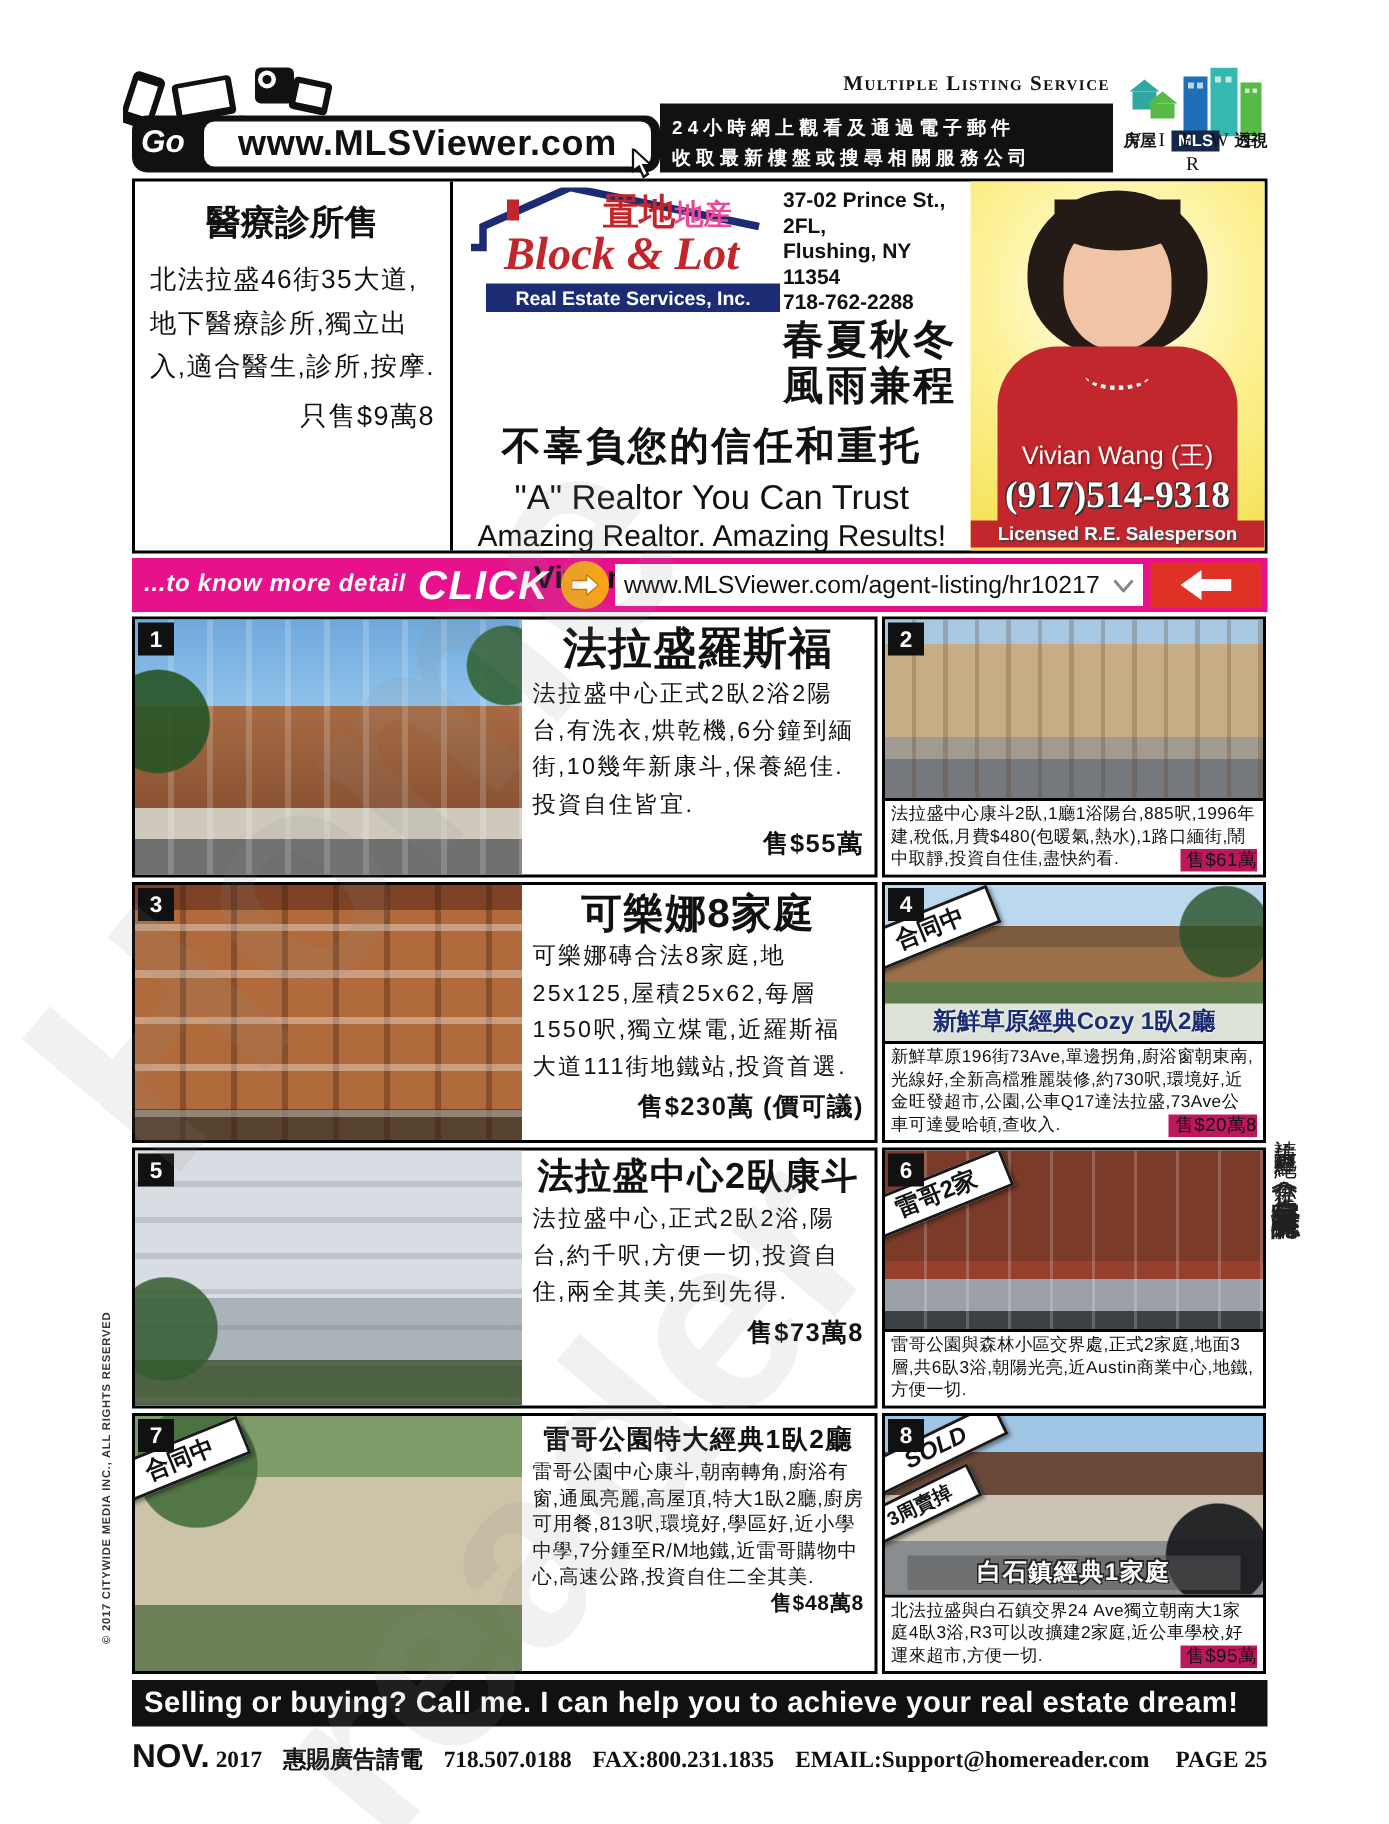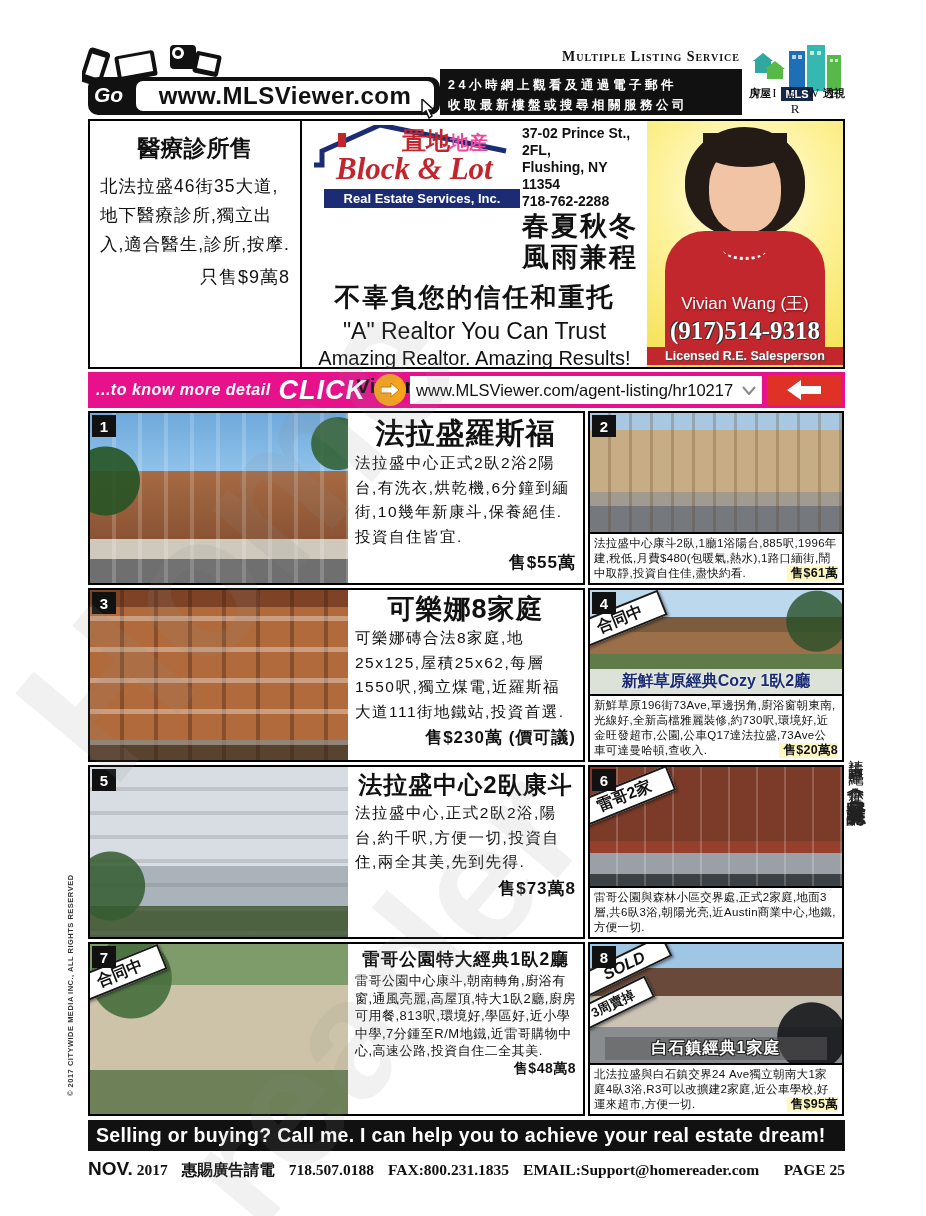--- a/index.html
+++ b/index.html
@@ -90,21 +90,21 @@
   .t-sm{font-size:17.5px;line-height:26px;}
   .lbody{letter-spacing:1.5px;}
   .b-lg{font-size:15.5px;line-height:24.5px;}
   .b-sm{font-size:13px;line-height:17.5px;letter-spacing:0.5px;}
   .lprice{font-weight:bold;text-align:right;font-size:17px;margin-top:2px;letter-spacing:1px;}
   .lprice-in{font-weight:bold;float:right;font-size:14px;}
   .top-type{display:flex;flex-direction:column;}
   .top-type .photo{flex:1;position:relative;}
   .caption{border-top:2px solid #000;background:#fff;font-size:11.5px;line-height:15px;padding:2px 4px 2px;position:relative;
            letter-spacing:0.3px;}
-  .cprice{position:absolute;right:4px;bottom:2px;font-weight:bold;font-size:12.5px;background:#fef9c3;padding-left:4px;text-align:center;}
+  .cprice{position:absolute;right:4px;bottom:2px;font-weight:normal;font-size:12.5px;background:#be185d;padding-left:4px;text-align:center;}
   .badge{position:absolute;left:2px;top:2px;width:24px;height:22px;background:#111;color:#fff;font-weight:bold;font-size:15px;
          display:flex;align-items:center;justify-content:center;z-index:5;}
   .ribbon{position:absolute;background:#fff;border:2px solid #1a1a1a;color:#111;font-weight:bold;white-space:nowrap;
           box-shadow:1px 2px 3px rgba(0,0,0,.45);z-index:4;padding:1px 20px;}
   .rb-main{left:-16px;top:16px;font-size:16px;transform:rotate(-22deg);}
   .rb-sold{left:-14px;top:10px;font-size:16px;font-style:italic;transform:rotate(-26deg);padding:1px 24px;}
   .rb-sub{left:-18px;top:48px;font-size:13px;transform:rotate(-26deg);padding:1px 16px;}
   .ovl-title-4{position:absolute;left:0;right:0;bottom:0;background:rgba(255,255,255,.78);color:#1b2c74;font-weight:bold;
                font-size:16px;text-align:center;padding:2px 0;text-shadow:0 0 2px #fff;}
   .ovl-title-8{position:absolute;left:6%;right:6%;bottom:3px;background:rgba(90,90,90,.55);color:#fff;font-weight:bold;
@@ -140,21 +140,21 @@
     linear-gradient(180deg,#7e9c6a 0 24%,#cdc3a8 24% 74%,#6d8058 74% 100%);}
   .ph8{background:
     radial-gradient(circle at 88% 78%,rgba(20,22,26,.9) 0 34px,transparent 35px),
     linear-gradient(180deg,#a0c6e6 0 20%,#69493a 20% 44%,#cbc4b4 44% 70%,#8a8d90 70% 100%);}
 
   
   .blackbar{margin-top:4px;height:31px;background:#111;color:#fff;display:flex;align-items:center;
             font-weight:bold;font-size:19.5px;padding-left:8px;letter-spacing:0.3px;}
   .footer{margin-top:7px;display:flex;align-items:baseline;font-family:"Liberation Serif","DejaVu Serif",serif;
           font-weight:bold;font-size:15.5px;}
-  .f-month{font-family:"Liberation Sans","DejaVu Sans",sans-serif;font-size:19px;font-weight:900;}
+  .f-month{font-family:"Liberation Sans","DejaVu Sans",sans-serif;font-size:22px;font-weight:900;}
   .f-year{margin-left:4px;}
   .f-adcall{font-family:"Liberation Sans","DejaVu Sans",sans-serif;margin-left:14px;font-weight:bold;}
   .f-item{margin-left:14px;}
   .f-page{margin-left:auto;}
 
   
   .side-note{position:absolute;left:843px;top:748px;height:370px;writing-mode:vertical-rl;
              font-family:"Liberation Serif","DejaVu Serif",serif;font-size:15px;letter-spacing:2px;color:#222;}
   .side-note b{font-size:19px;font-weight:bold;}
   .copyright{position:absolute;left:66px;top:1096px;transform:rotate(-90deg);transform-origin:left top;

